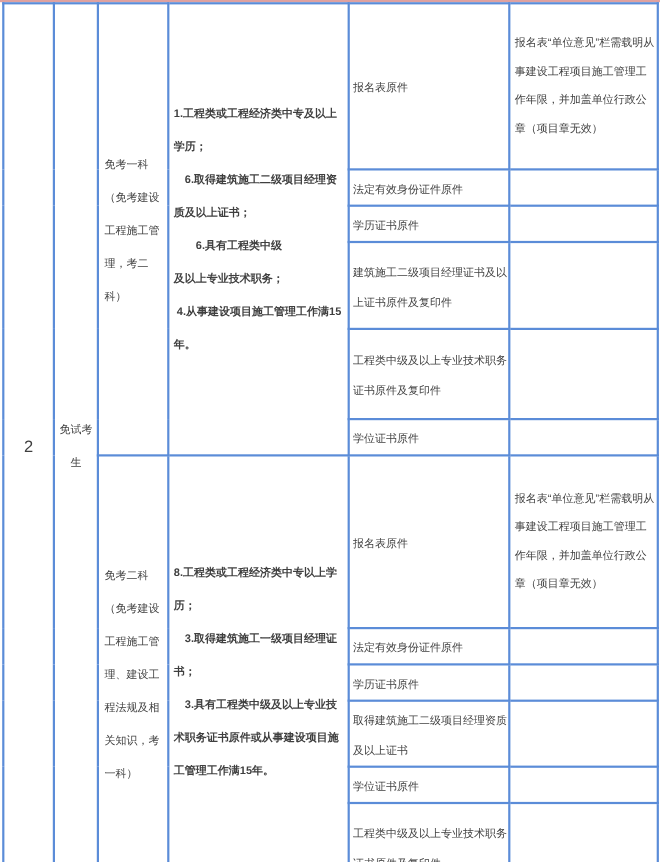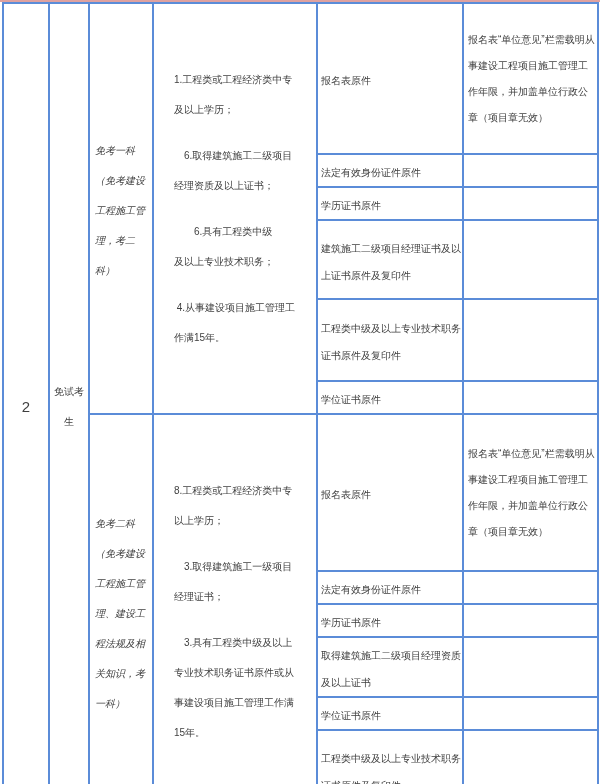--- a/index.html
+++ b/index.html
@@ -14,23 +14,23 @@
     border-collapse:collapse;table-layout:fixed;
     margin-left:2px;width:595px;
   }
   td{
     border:2px solid #5b8cd8;
     font-size:10px;vertical-align:middle;
     overflow:hidden;word-break:break-all;
   }
   td.c1{text-align:center;font-size:15px;}
   td.c2{text-align:center;line-height:30px;padding:0 3px;}
-  td.c3{padding:4px 2px 0 5px;line-height:30px;font-style:italic;}
+  td.c3{padding:4px 2px 0 5px;line-height:30px;}
   td.c4{padding:0 3px 0 4px;line-height:30px;}
-  td.c4 p{margin:16px;white-space:pre-wrap;}
+  td.c4 p{margin:0;white-space:pre-wrap;font-weight:bold;}
   td.c5{padding:4px 0 0 3px;line-height:27px;}
   td.c6{padding:2px 2px 2px 4px;line-height:26px;}
   td.c6.blank{padding:0;}
 </style>
 </head>
 <body>
 
 <div class="page">
   <div class="top-divider"></div>
 

